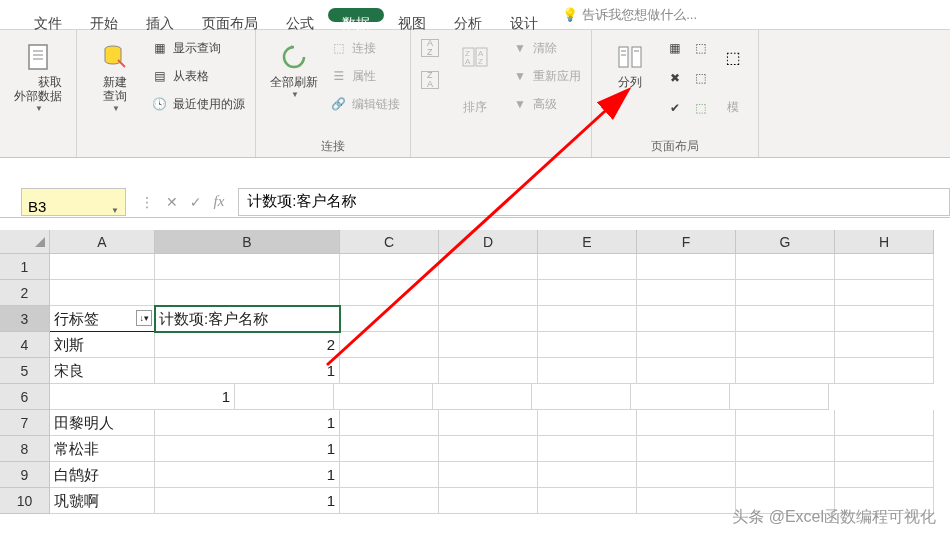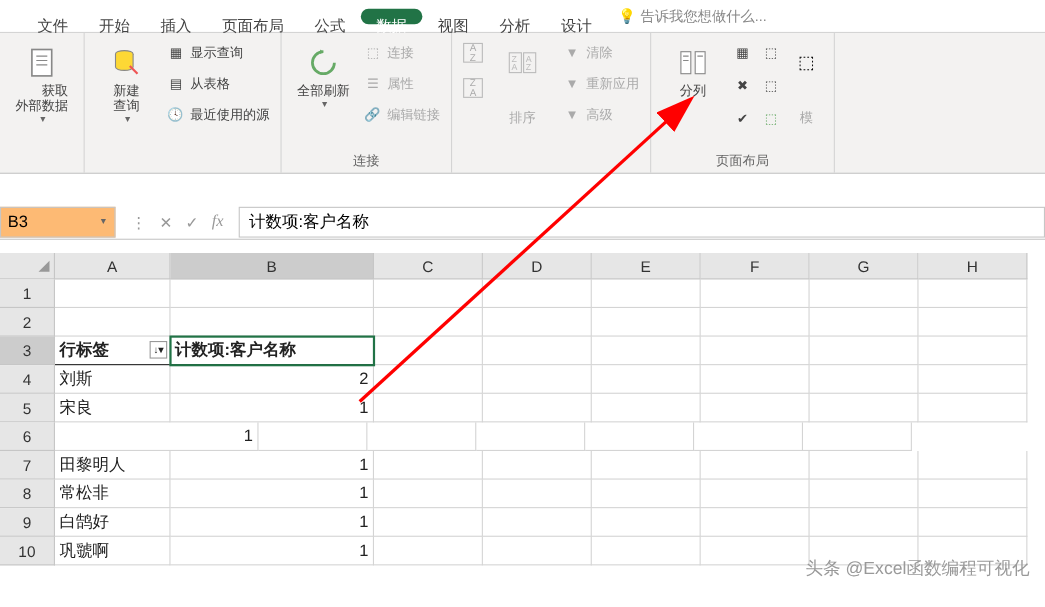--- a/index.html
+++ b/index.html
@@ -21,38 +21,38 @@
 .big-btn .btn-label { font-size: 12px; color: #444; text-align: right; line-height: 14px; margin-top: 2px; font-family: Liberation Mono, monospace; }
 .big-btn.disabled .btn-label { color: #aaa; margin-top: 27px; }
 .small-btn-col { display: flex; flex-direction: column; gap: 4px; }
 .small-btn { display: flex; align-items: center; gap: 4px; font-size: 12px; color: #444; height: 24px; cursor: pointer; }
 .small-btn.disabled { color: #aaa; }
 .small-icon { width: 18px; height: 18px; display: flex; align-items: center; justify-content: center; }
 .dropdown-arrow { font-size: 8px; color: #666; margin-left: 2px; }
 
 
 .formula-bar { height: 32px; display: flex; align-items: center; border-bottom: 1px solid #c6c6c6; margin-top: 28px; }
-.name-box { width: 105px; height: 28px; border: 1px solid #c6c6c6; margin-left: 0; padding: 0 6px; font-size: 15px; display: flex; align-items: center; justify-content: space-between; background: #fdba74; }
+.name-box { width: 105px; height: 28px; border: 1px solid #c6c6c6; margin-left: 21px; padding: 0 6px; font-size: 15px; display: flex; align-items: flex-end; justify-content: space-between; background: #fef9c3; }
 .fb-icons { display: flex; align-items: center; gap: 12px; padding: 0 14px; color: #999; font-size: 14px; }
 .fb-icons .fx { font-style: italic; font-family: serif; font-size: 15px; }
 .formula-input { flex: 1; height: 28px; border: 1px solid #c6c6c6; padding: 0 8px; font-size: 15px; display: flex; align-items: center; background: #fff; }
 
 
 .grid-wrap { position: relative; margin-top: 12px; }
 .col-headers { display: flex; height: 24px; }
 .row-header-corner { width: 50px; border-right: 1px solid #c6c6c6; border-bottom: 1px solid #c6c6c6; background: #e6e6e6; display:flex; align-items:center; justify-content:flex-end; padding-right:4px;}
 .row-header-corner::after { content:''; width:0; height:0; border-right:10px solid #999; border-top:10px solid transparent;}
 .col-header { border-right: 1px solid #c6c6c6; border-bottom: 1px solid #c6c6c6; background: #e6e6e6; text-align: center; font-size: 14px; line-height: 24px; color: #333; }
 .grid-row { display: flex; height: 26px; }
 .row-header { width: 50px; border-right: 1px solid #c6c6c6; border-bottom: 1px solid #c6c6c6; background: #e6e6e6; text-align: center; font-size: 14px; line-height: 26px; color: #333; }
 .row-header.active { background: #ccc; }
 .col-header.active { background: #ccc; }
 .cell { border-right: 1px solid #d4d4d4; border-bottom: 1px solid #d4d4d4; padding: 0 4px; font-size: 15px; line-height: 26px; color: #222; overflow: hidden; white-space: nowrap; }
 .cell.right { text-align: right; }
-.cell.header-cell { border-bottom: 1px solid #222; font-weight: 700; position: relative; }
+.cell.header-cell { border-bottom: 1px solid #222; font-weight: 400; position: relative; }
 .cell.active-cell { outline: 2px solid #217346; outline-offset: -1px; }
 .filter-icon { position: absolute; right: 2px; top: 4px; width: 16px; height: 16px; border: 1px solid #999; background: #fff; display: flex; align-items: center; justify-content: center; font-size: 9px; }
 .ca { width: 105px; } .cb { width: 185px; } .cc { width: 99px; } .cd { width: 99px; } .ce { width: 99px; } .cf { width: 99px; } .cg { width: 99px; } .ch { width: 99px; }
 
 
 .red-arrow { position: absolute; top: 85px; left: 307px; pointer-events: none; }
 
 
 .watermark { position: absolute; bottom: 24px; right: 14px; font-size: 16px; color: #999; font-weight: 500; }
 </style>

